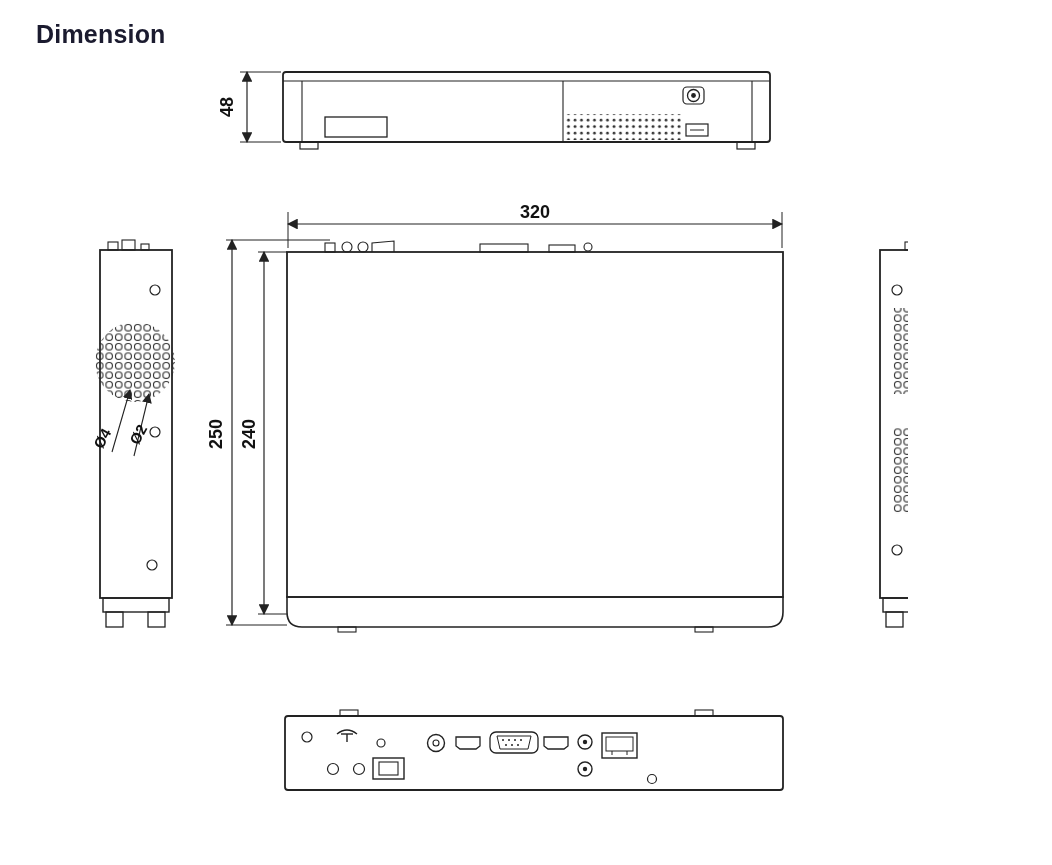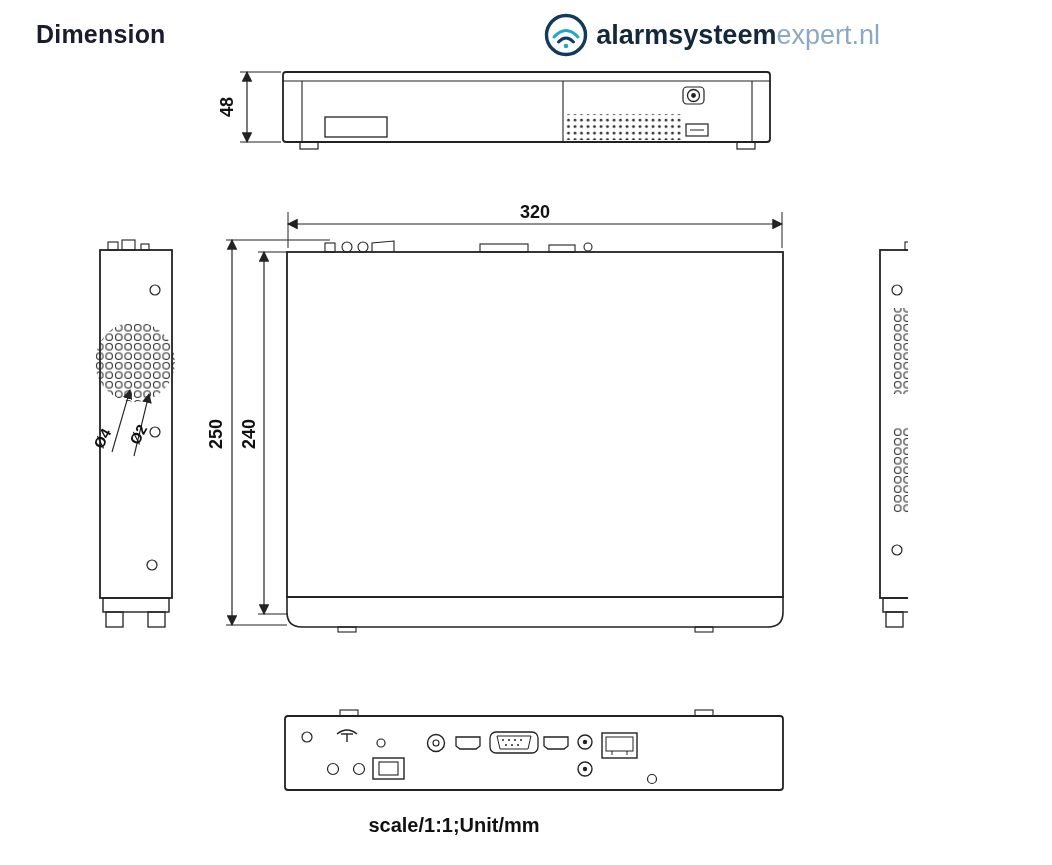--- a/index.html
+++ b/index.html
@@ -32,29 +32,20 @@
   .ln{stroke:#222222;fill:none;}
   .dimtxt{font-family:"Liberation Sans",sans-serif;font-weight:bold;fill:#111111;}
 </style>
 </head>
 <body>
 
 <div class="page">
 
   <div class="page-title">Dimension</div>
 
-  <div class="logo">
-    <svg width="46" height="46" viewBox="0 0 46 46">
-      <circle cx="23" cy="23" r="19.5" fill="#ffffff" stroke="#123a5c" stroke-width="3.4"></circle>
-      <path d="M11,25 Q23,12 35,25" fill="none" stroke="#1fa9c9" stroke-width="3" stroke-linecap="round"></path>
-      <path d="M15.5,30 Q23,22 30.5,30" fill="none" stroke="#123a5c" stroke-width="3" stroke-linecap="round"></path>
-      <circle cx="23" cy="34" r="2.3" fill="#1fa9c9"></circle>
-    </svg>
-    <div class="logo-text"><span class="logo-bold">alarmsysteem</span><span class="logo-light">expert</span><span class="logo-tld">.nl</span></div>
-  </div>
 
   <svg width="1052" height="865" viewBox="0 0 1052 865" style="position:absolute;left:0;top:0;">
     <defs>
       <marker id="arr" viewBox="0 0 10 10" refX="9" refY="5" markerWidth="9" markerHeight="9" orient="auto-start-reverse">
         <path d="M0,0 L10,5 L0,10 z" fill="#222222"></path>
       </marker>
       <pattern id="ventdots" width="6.5" height="6.5" patternUnits="userSpaceOnUse">
         <circle cx="3" cy="3" r="1.4" fill="#2a2a2a"></circle>
       </pattern>
       <pattern id="holedots" width="9.5" height="9.5" patternUnits="userSpaceOnUse">
@@ -206,15 +197,14 @@
 
       <rect class="ln" x="602" y="733" width="35" height="25" stroke-width="1.4"></rect>
       <rect class="ln" x="606" y="737" width="27" height="14" stroke-width="1"></rect>
       <line class="ln" x1="612" y1="751" x2="612" y2="755" stroke-width="1"></line>
       <line class="ln" x1="627" y1="751" x2="627" y2="755" stroke-width="1"></line>
 
       <circle class="ln" cx="652" cy="779" r="4.5" stroke-width="1.2"></circle>
     </g>
   </svg>
 
-  <div class="footer-note">scale/1:1;Unit/mm</div>
 
 </div>
 
 </body></html>

